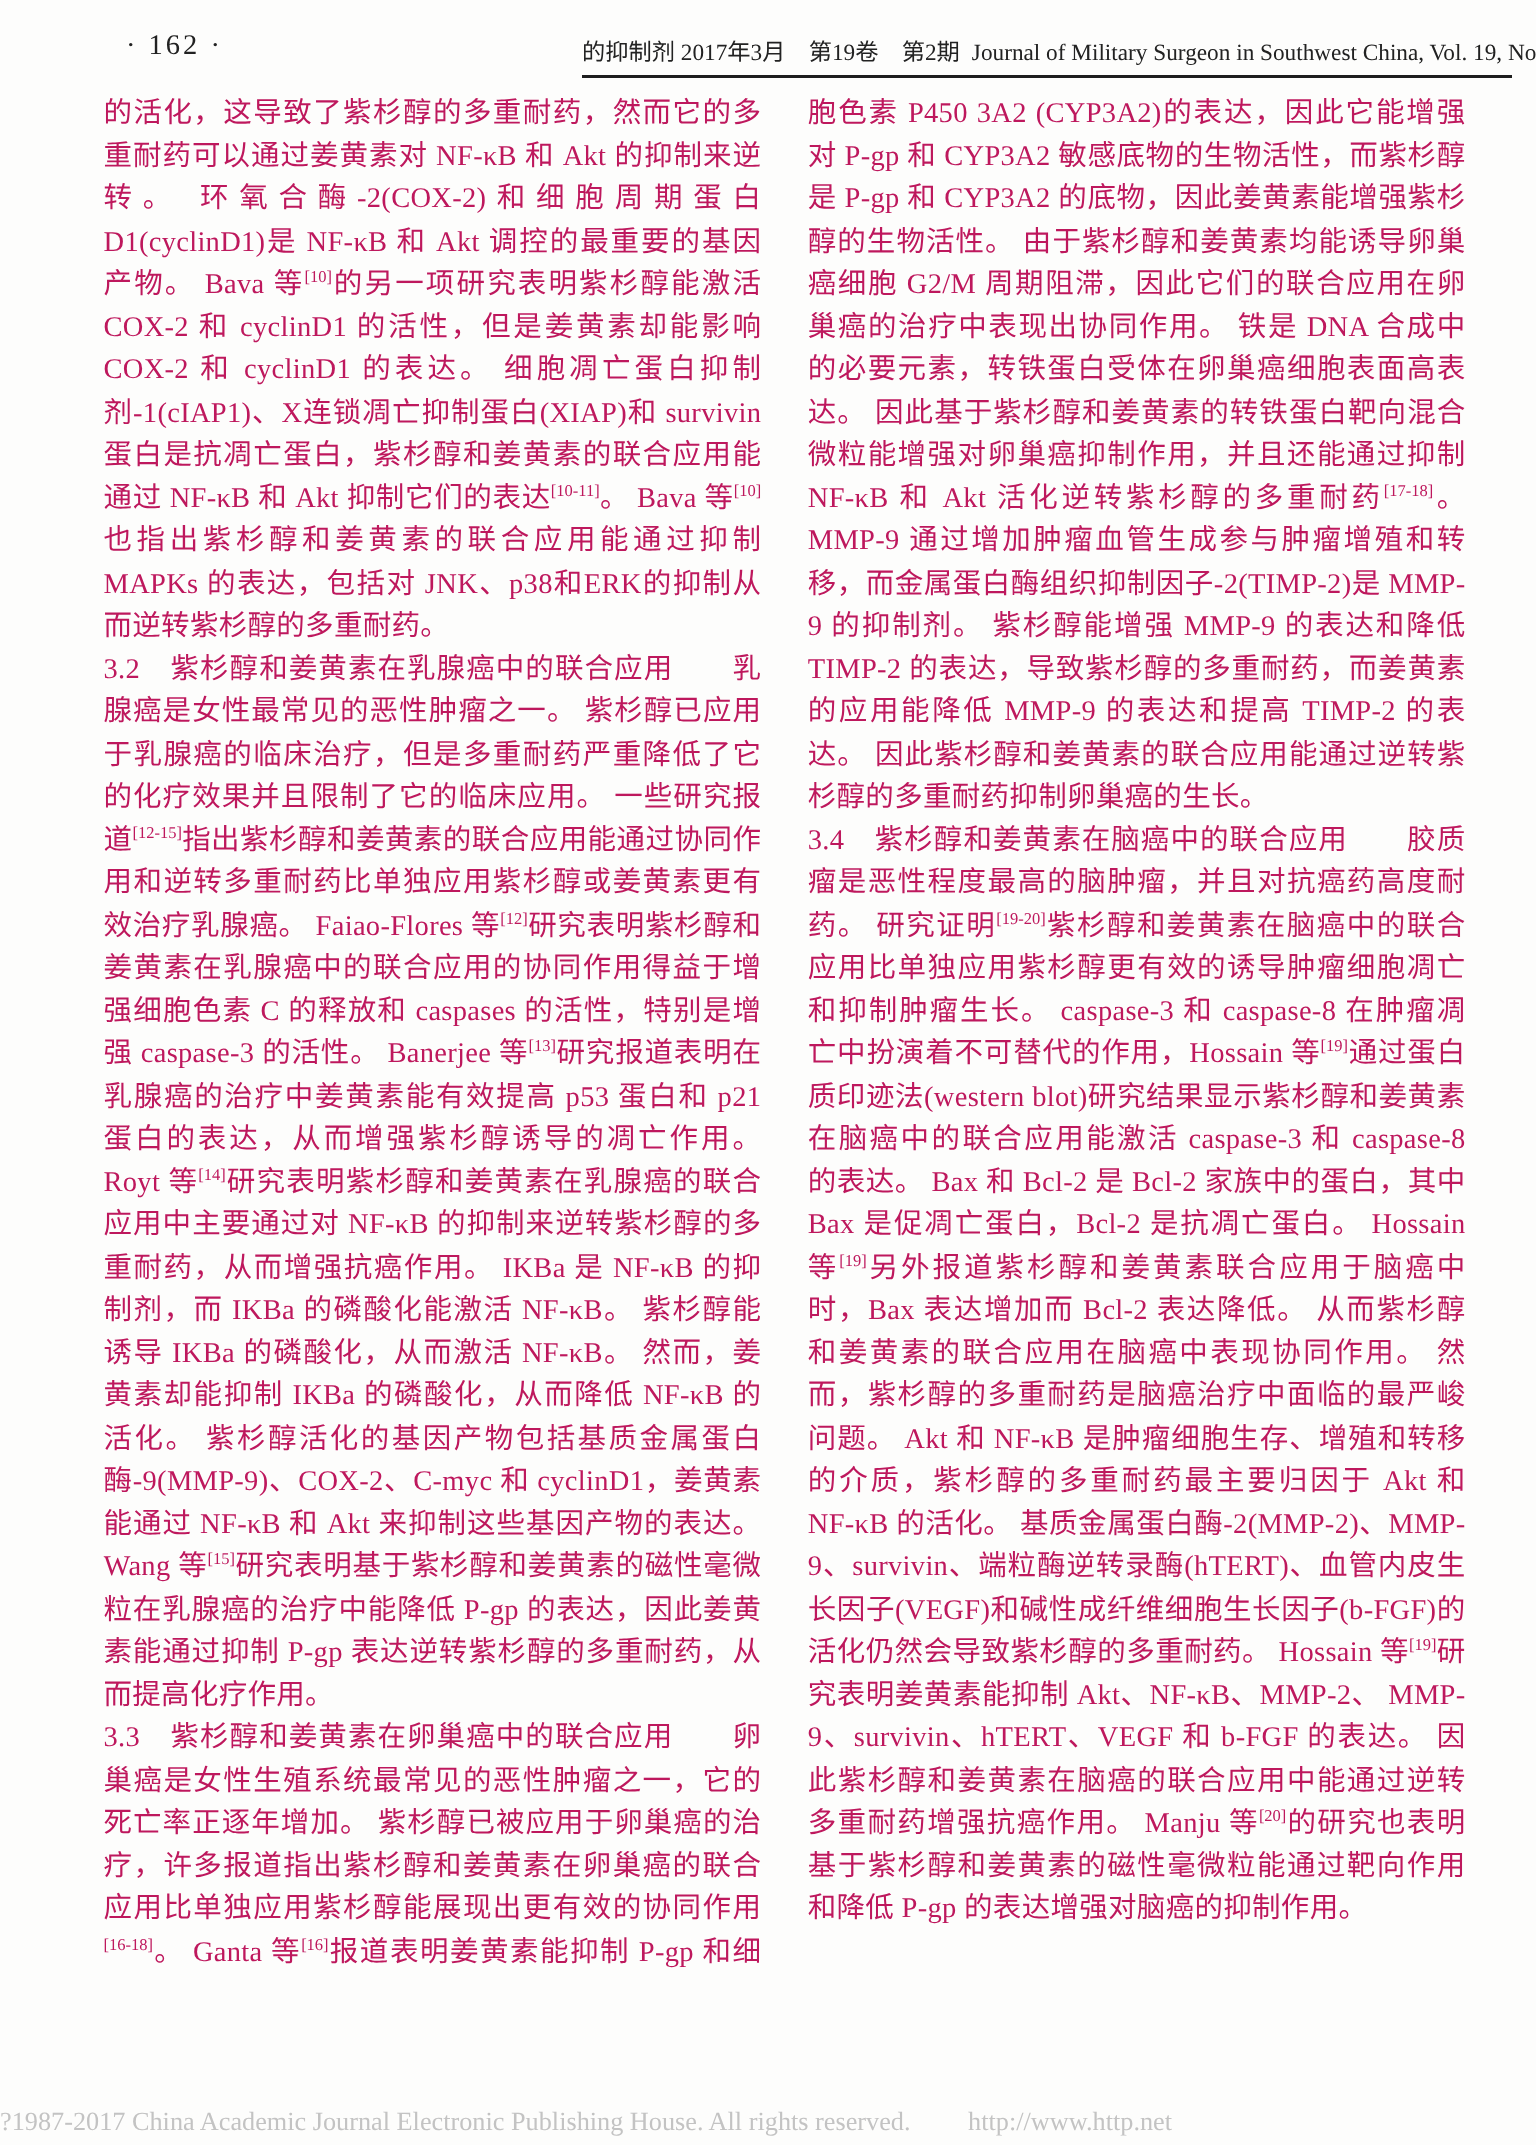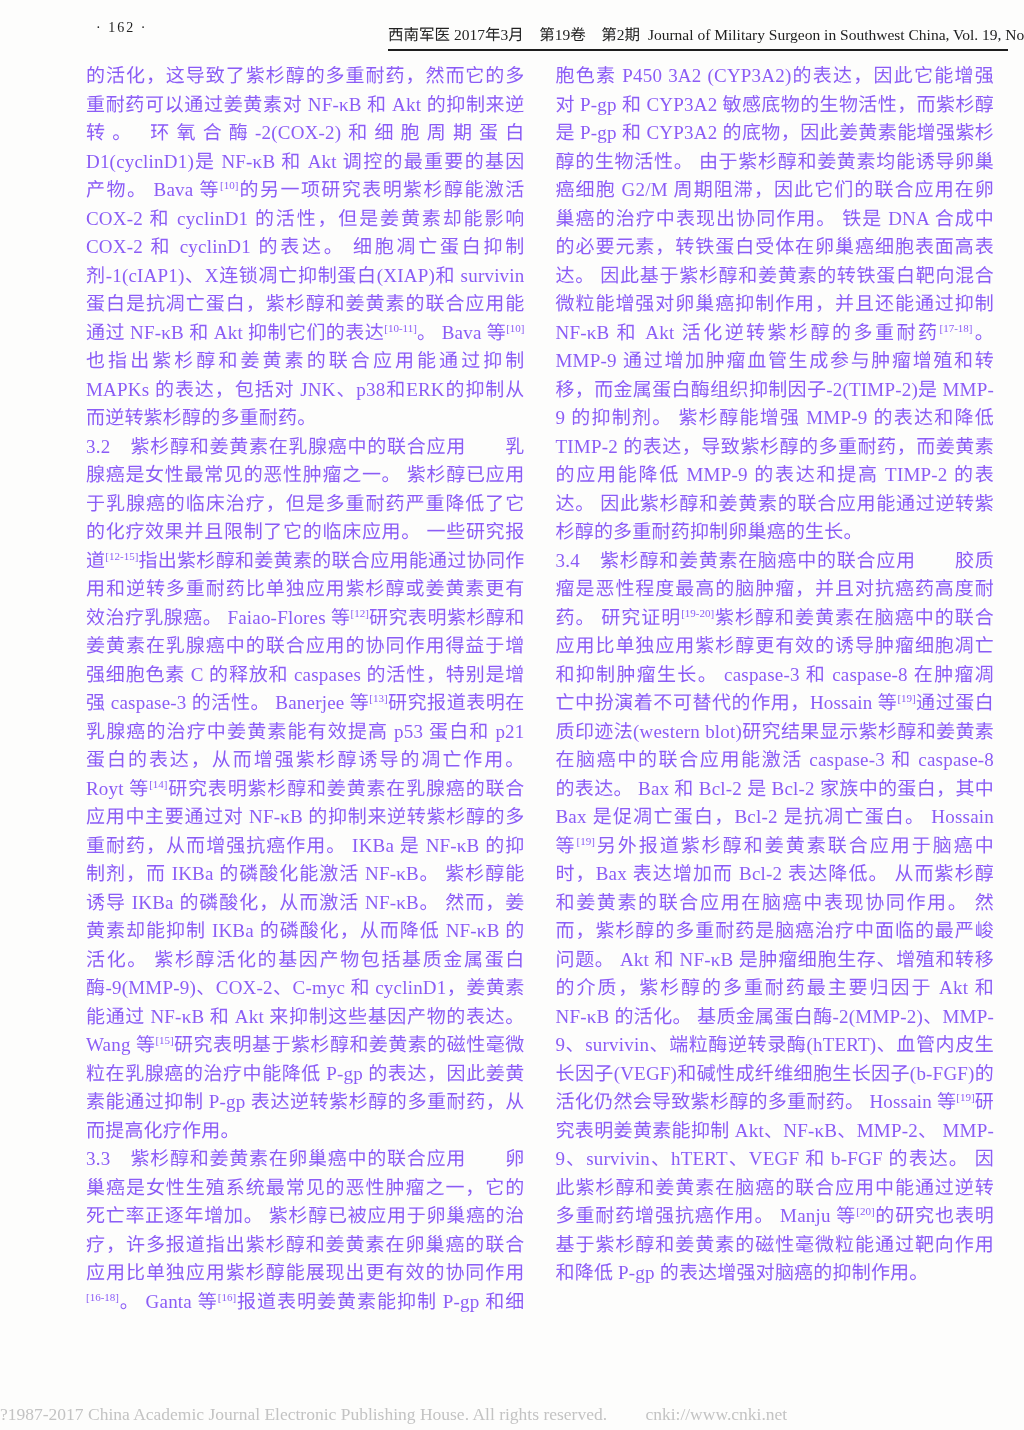--- a/index.html
+++ b/index.html
@@ -18,23 +18,23 @@
   
   .page-header {
     position: absolute;
     top: 18px;
     left: 0;
     width: 1024px;
     height: 32px;
   }
   .page-number {
     position: absolute;
-    left: 96px;
+    left: 84px;
     top: 2px;
-    font-size: 14px;
+    font-size: 19px;
     letter-spacing: 2px;
     color: #222;
   }
   .journal-line {
     position: absolute;
     left: 388px;
     width: 620px;
     top: 4px;
     text-align: center;
     font-size: 15.5px;
@@ -43,33 +43,33 @@
     border-bottom: 2px solid #1e1e1e;
     padding-bottom: 5px;
   }
   .journal-line .cn {
     margin-right: 8px;
   }
   
   .article-columns {
     position: absolute;
     top: 62px;
-    left: 86px;
+    left: 69px;
     width: 908px;
     height: 1256px;
     column-count: 2;
     column-gap: 31px;
     column-fill: auto;
     overflow: hidden;
     font-size: 19px;
     line-height: 28.5px;
     text-align: justify;
     text-justify: inter-ideograph;
     letter-spacing: 0.2px;
-    color: #8b5cf6;
+    color: #be185d;
   }
   .article-columns p.para {
     margin: 0;
     padding: 0;
     text-indent: 0;
   }
   .article-columns sup {
     font-size: 11px;
     line-height: 0;
     vertical-align: super;
@@ -88,28 +88,28 @@
   }
   .page-footer .copyright { margin-left: 0px; }
   .page-footer .url { margin-left: 34px; }
 </style>
 </head>
 <body>
 
 <header class="page-header">
   <div class="page-number">· 162 ·</div>
   <div class="journal-line">
-    <span class="cn">西南军医 2017年3月　第19卷　第2期</span><span class="en">Journal of Military Surgeon in Southwest China, Vol. 19, No. 2, Mar., 2017</span>
+    <span class="cn">的抑制剂 2017年3月　第19卷　第2期</span><span class="en">Journal of Military Surgeon in Southwest China, Vol. 19, No. 2, Mar., 2017</span>
   </div>
 </header>
 
 <main class="article-columns">
 
 <p class="para">的活化，这导致了紫杉醇的多重耐药，然而它的多重耐药可以通过姜黄素对 NF-κB 和 Akt 的抑制来逆转。 环氧合酶-2(COX-2)和细胞周期蛋白 D1(cyclinD1)是 NF-κB 和 Akt 调控的最重要的基因产物。 Bava 等<sup>[10]</sup>的另一项研究表明紫杉醇能激活 COX-2 和 cyclinD1 的活性，但是姜黄素却能影响 COX-2 和 cyclinD1 的表达。 细胞凋亡蛋白抑制剂-1(cIAP1)、X连锁凋亡抑制蛋白(XIAP)和 survivin 蛋白是抗凋亡蛋白，紫杉醇和姜黄素的联合应用能通过 NF-κB 和 Akt 抑制它们的表达<sup>[10-11]</sup>。 Bava 等<sup>[10]</sup>也指出紫杉醇和姜黄素的联合应用能通过抑制 MAPKs 的表达，包括对 JNK、p38和ERK的抑制从而逆转紫杉醇的多重耐药。</p>
     <p class="para">3.2　紫杉醇和姜黄素在乳腺癌中的联合应用　　乳腺癌是女性最常见的恶性肿瘤之一。 紫杉醇已应用于乳腺癌的临床治疗，但是多重耐药严重降低了它的化疗效果并且限制了它的临床应用。 一些研究报道<sup>[12-15]</sup>指出紫杉醇和姜黄素的联合应用能通过协同作用和逆转多重耐药比单独应用紫杉醇或姜黄素更有效治疗乳腺癌。 Faiao-Flores 等<sup>[12]</sup>研究表明紫杉醇和姜黄素在乳腺癌中的联合应用的协同作用得益于增强细胞色素 C 的释放和 caspases 的活性，特别是增强 caspase-3 的活性。 Banerjee 等<sup>[13]</sup>研究报道表明在乳腺癌的治疗中姜黄素能有效提高 p53 蛋白和 p21 蛋白的表达，从而增强紫杉醇诱导的凋亡作用。 Royt 等<sup>[14]</sup>研究表明紫杉醇和姜黄素在乳腺癌的联合应用中主要通过对 NF-κB 的抑制来逆转紫杉醇的多重耐药，从而增强抗癌作用。 IKBa 是 NF-κB 的抑制剂，而 IKBa 的磷酸化能激活 NF-κB。 紫杉醇能诱导 IKBa 的磷酸化，从而激活 NF-κB。 然而，姜黄素却能抑制 IKBa 的磷酸化，从而降低 NF-κB 的活化。 紫杉醇活化的基因产物包括基质金属蛋白酶-9(MMP-9)、COX-2、C-myc 和 cyclinD1，姜黄素能通过 NF-κB 和 Akt 来抑制这些基因产物的表达。 Wang 等<sup>[15]</sup>研究表明基于紫杉醇和姜黄素的磁性毫微粒在乳腺癌的治疗中能降低 P-gp 的表达，因此姜黄素能通过抑制 P-gp 表达逆转紫杉醇的多重耐药，从而提高化疗作用。</p>
     <p class="para">3.3　紫杉醇和姜黄素在卵巢癌中的联合应用　　卵巢癌是女性生殖系统最常见的恶性肿瘤之一，它的死亡率正逐年增加。 紫杉醇已被应用于卵巢癌的治疗，许多报道指出紫杉醇和姜黄素在卵巢癌的联合应用比单独应用紫杉醇能展现出更有效的协同作用<sup>[16-18]</sup>。 Ganta 等<sup>[16]</sup>报道表明姜黄素能抑制 P-gp 和细胞色素 P450 3A2 (CYP3A2)的表达，因此它能增强对 P-gp 和 CYP3A2 敏感底物的生物活性，而紫杉醇是 P-gp 和 CYP3A2 的底物，因此姜黄素能增强紫杉醇的生物活性。 由于紫杉醇和姜黄素均能诱导卵巢癌细胞 G2/M 周期阻滞，因此它们的联合应用在卵巢癌的治疗中表现出协同作用。 铁是 DNA 合成中的必要元素，转铁蛋白受体在卵巢癌细胞表面高表达。 因此基于紫杉醇和姜黄素的转铁蛋白靶向混合微粒能增强对卵巢癌抑制作用，并且还能通过抑制 NF-κB 和 Akt 活化逆转紫杉醇的多重耐药<sup>[17-18]</sup>。 MMP-9 通过增加肿瘤血管生成参与肿瘤增殖和转移，而金属蛋白酶组织抑制因子-2(TIMP-2)是 MMP-9 的抑制剂。 紫杉醇能增强 MMP-9 的表达和降低 TIMP-2 的表达，导致紫杉醇的多重耐药，而姜黄素的应用能降低 MMP-9 的表达和提高 TIMP-2 的表达。 因此紫杉醇和姜黄素的联合应用能通过逆转紫杉醇的多重耐药抑制卵巢癌的生长。</p>
     <p class="para">3.4　紫杉醇和姜黄素在脑癌中的联合应用　　胶质瘤是恶性程度最高的脑肿瘤，并且对抗癌药高度耐药。 研究证明<sup>[19-20]</sup>紫杉醇和姜黄素在脑癌中的联合应用比单独应用紫杉醇更有效的诱导肿瘤细胞凋亡和抑制肿瘤生长。 caspase-3 和 caspase-8 在肿瘤凋亡中扮演着不可替代的作用，Hossain 等<sup>[19]</sup>通过蛋白质印迹法(western blot)研究结果显示紫杉醇和姜黄素在脑癌中的联合应用能激活 caspase-3 和 caspase-8 的表达。 Bax 和 Bcl-2 是 Bcl-2 家族中的蛋白，其中 Bax 是促凋亡蛋白，Bcl-2 是抗凋亡蛋白。 Hossain 等<sup>[19]</sup>另外报道紫杉醇和姜黄素联合应用于脑癌中时，Bax 表达增加而 Bcl-2 表达降低。 从而紫杉醇和姜黄素的联合应用在脑癌中表现协同作用。 然而，紫杉醇的多重耐药是脑癌治疗中面临的最严峻问题。 Akt 和 NF-κB 是肿瘤细胞生存、增殖和转移的介质，紫杉醇的多重耐药最主要归因于 Akt 和 NF-κB 的活化。 基质金属蛋白酶-2(MMP-2)、MMP-9、survivin、端粒酶逆转录酶(hTERT)、血管内皮生长因子(VEGF)和碱性成纤维细胞生长因子(b-FGF)的活化仍然会导致紫杉醇的多重耐药。 Hossain 等<sup>[19]</sup>研究表明姜黄素能抑制 Akt、NF-κB、MMP-2、 MMP-9、survivin、hTERT、VEGF 和 b-FGF 的表达。 因此紫杉醇和姜黄素在脑癌的联合应用中能通过逆转多重耐药增强抗癌作用。 Manju 等<sup>[20]</sup>的研究也表明基于紫杉醇和姜黄素的磁性毫微粒能通过靶向作用和降低 P-gp 的表达增强对脑癌的抑制作用。</p>
   </main>
 
 <footer class="page-footer">
   <span class="copyright">?1987-2017 China Academic Journal Electronic Publishing House. All rights reserved.</span>
-  <span class="url">cnki://www.cnki.net</span>
+  <span class="url">http://www.http.net</span>
 </footer>
 
 </body></html>

